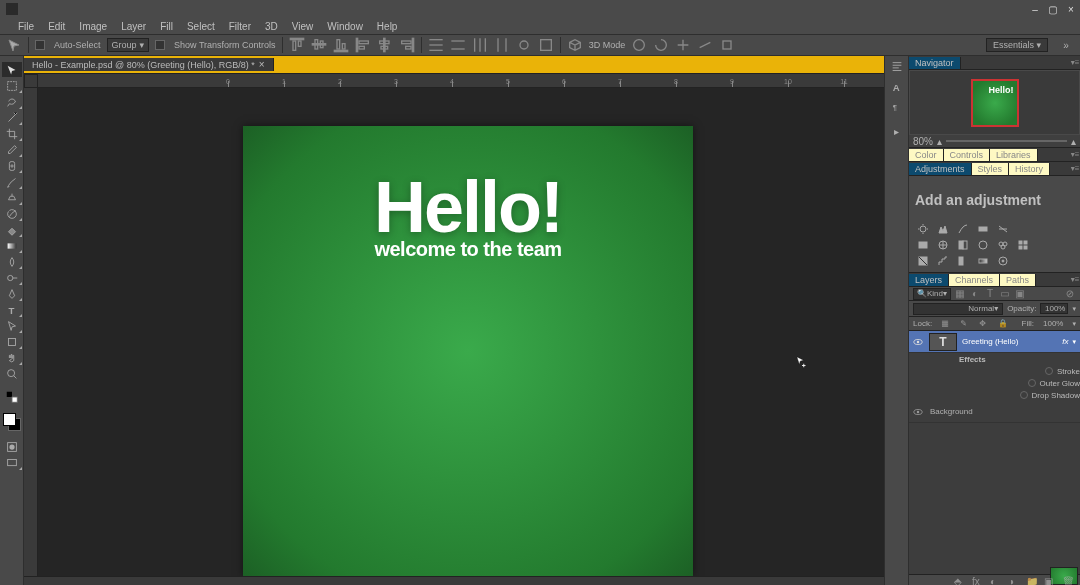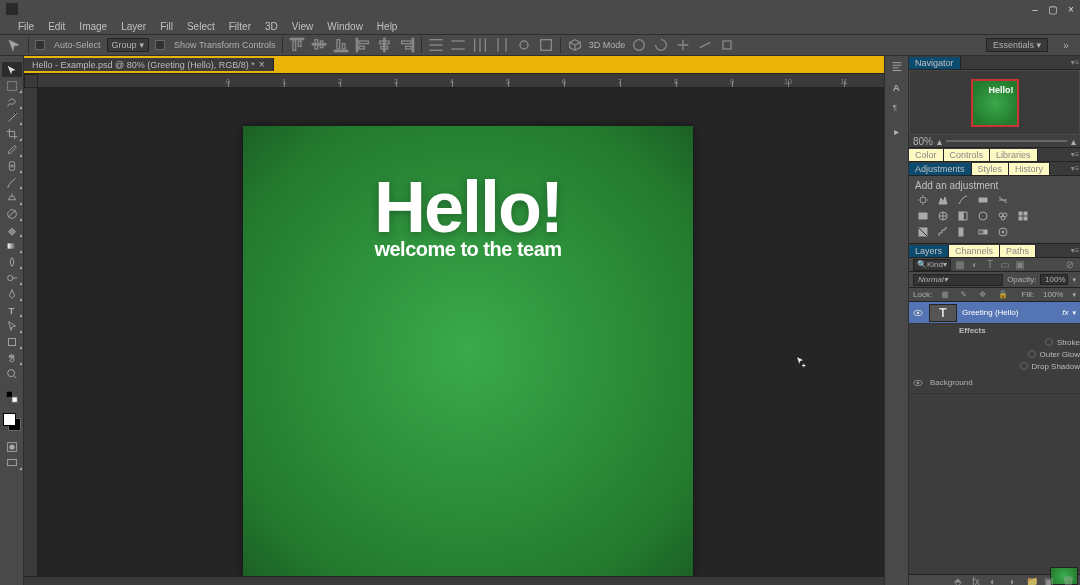--- a/index.html
+++ b/index.html
@@ -73,32 +73,32 @@
 .navigator { height: 78px; display: flex; flex-direction: column; border-bottom: 1px solid #222; }
 .nav-body { flex: 1; display: flex; align-items: center; justify-content: center; background: #3a3a3a; margin: 1px; }
 .nav-thumb { width: 48px; height: 48px; background: radial-gradient(circle at center, #3aaa4b 0%, #237a2e 80%); border: 2px solid #cc3333; position: relative; }
 .nav-thumb-text { color: #fff; font-size: 9px; font-weight: 900; position: absolute; top: 4px; right: 3px; }
 .nav-slider { height: 12px; display: flex; align-items: center; padding: 0 4px; gap: 4px; background: #3f3f3f; }
 .nav-slider .track { flex: 1; height: 2px; background: #666; }
 
 
 .adjustments { border-bottom: 1px solid #222; }
 .adj-body { padding: 2px 6px; background: #494949; }
-.adj-title { font-size: 10px; font-weight: normal; color: #c0c0c0; margin: 2px 0; }
+.adj-title { font-size: 14px; font-weight: bold; color: #c0c0c0; margin: 14px 0; }
 .adj-row { display: flex; gap: 4px; margin: 2px 0; }
 .adj-icon { width: 16px; height: 14px; display: flex; align-items: center; justify-content: center; }
 .adj-icon svg { width: 12px; height: 12px; stroke: #aaa; fill: #aaa; }
 
 
 .layers { flex: 1; display: flex; flex-direction: column; }
 .lyr-filter { height: 14px; display: flex; align-items: center; gap: 3px; padding: 0 4px; border-bottom: 1px solid #222; }
 .lyr-filter .fdd { background: #333; border: 1px solid #222; font-size: 8px; padding: 0 3px; height: 12px; display: flex; align-items: center; }
 .lyr-filter .fico { width: 12px; height: 12px; display: flex; align-items: center; justify-content: center; opacity: 0.6; }
 .lyr-blend { height: 16px; display: flex; align-items: center; gap: 4px; padding: 0 4px; border-bottom: 1px solid #222; }
-.lyr-blend .bdd { background: #333; border: 1px solid #222; font-size: 8px; padding: 0 4px; height: 12px; flex: 1; display: flex; align-items: center; justify-content: flex-start; font-style: italic; }
+.lyr-blend .bdd { background: #333; border: 1px solid #222; font-size: 8px; padding: 0 4px; height: 12px; flex: 1; display: flex; align-items: center; justify-content: flex-end; }
 .lyr-blend .olbl { font-size: 8px; }
 .lyr-blend .oval { background: #333; border: 1px solid #222; font-size: 8px; width: 28px; text-align: right; padding: 0 2px; }
 .lyr-lock { height: 14px; display: flex; align-items: center; gap: 9px; padding: 0 4px; border-bottom: 1px solid #222; font-size: 8px; }
 .lyr-lock .lico { width: 10px; height: 10px; opacity: 0.7; }
 
 .lyr-list { flex: 1; background: #3d3d3d; overflow: auto; }
 .lyr-row { display: flex; align-items: center; height: 22px; border-bottom: 1px solid #333; }
 .lyr-row.selected { background: #5474b4; color: #fff; }
 .eye { width: 18px; display: flex; justify-content: center; }
 .eye svg { width: 10px; height: 10px; fill: #999; }

